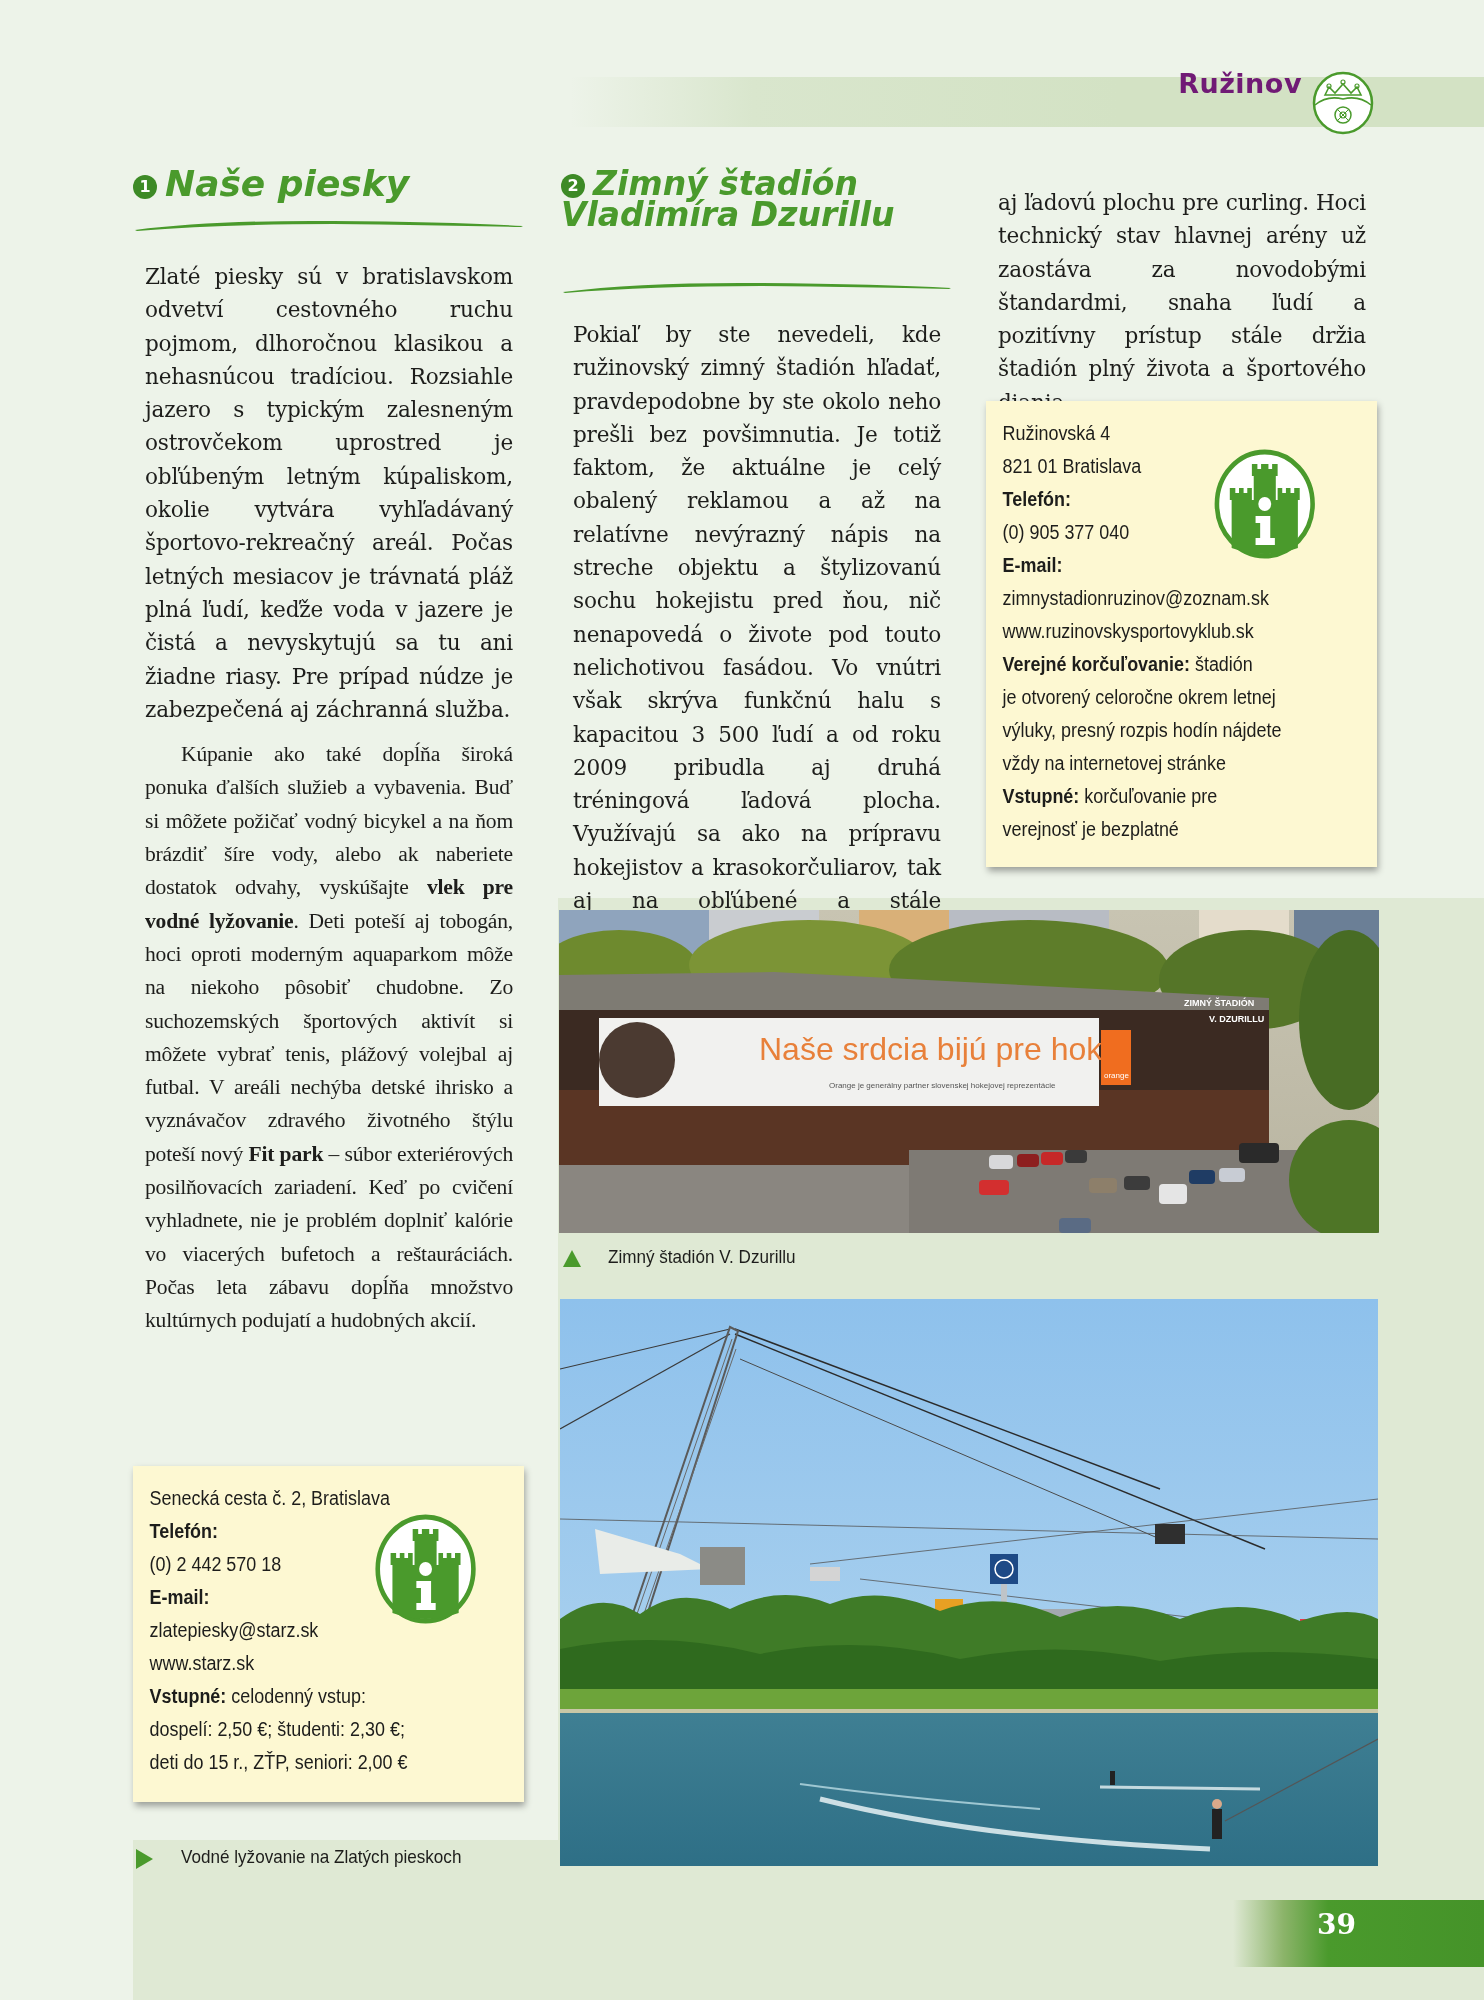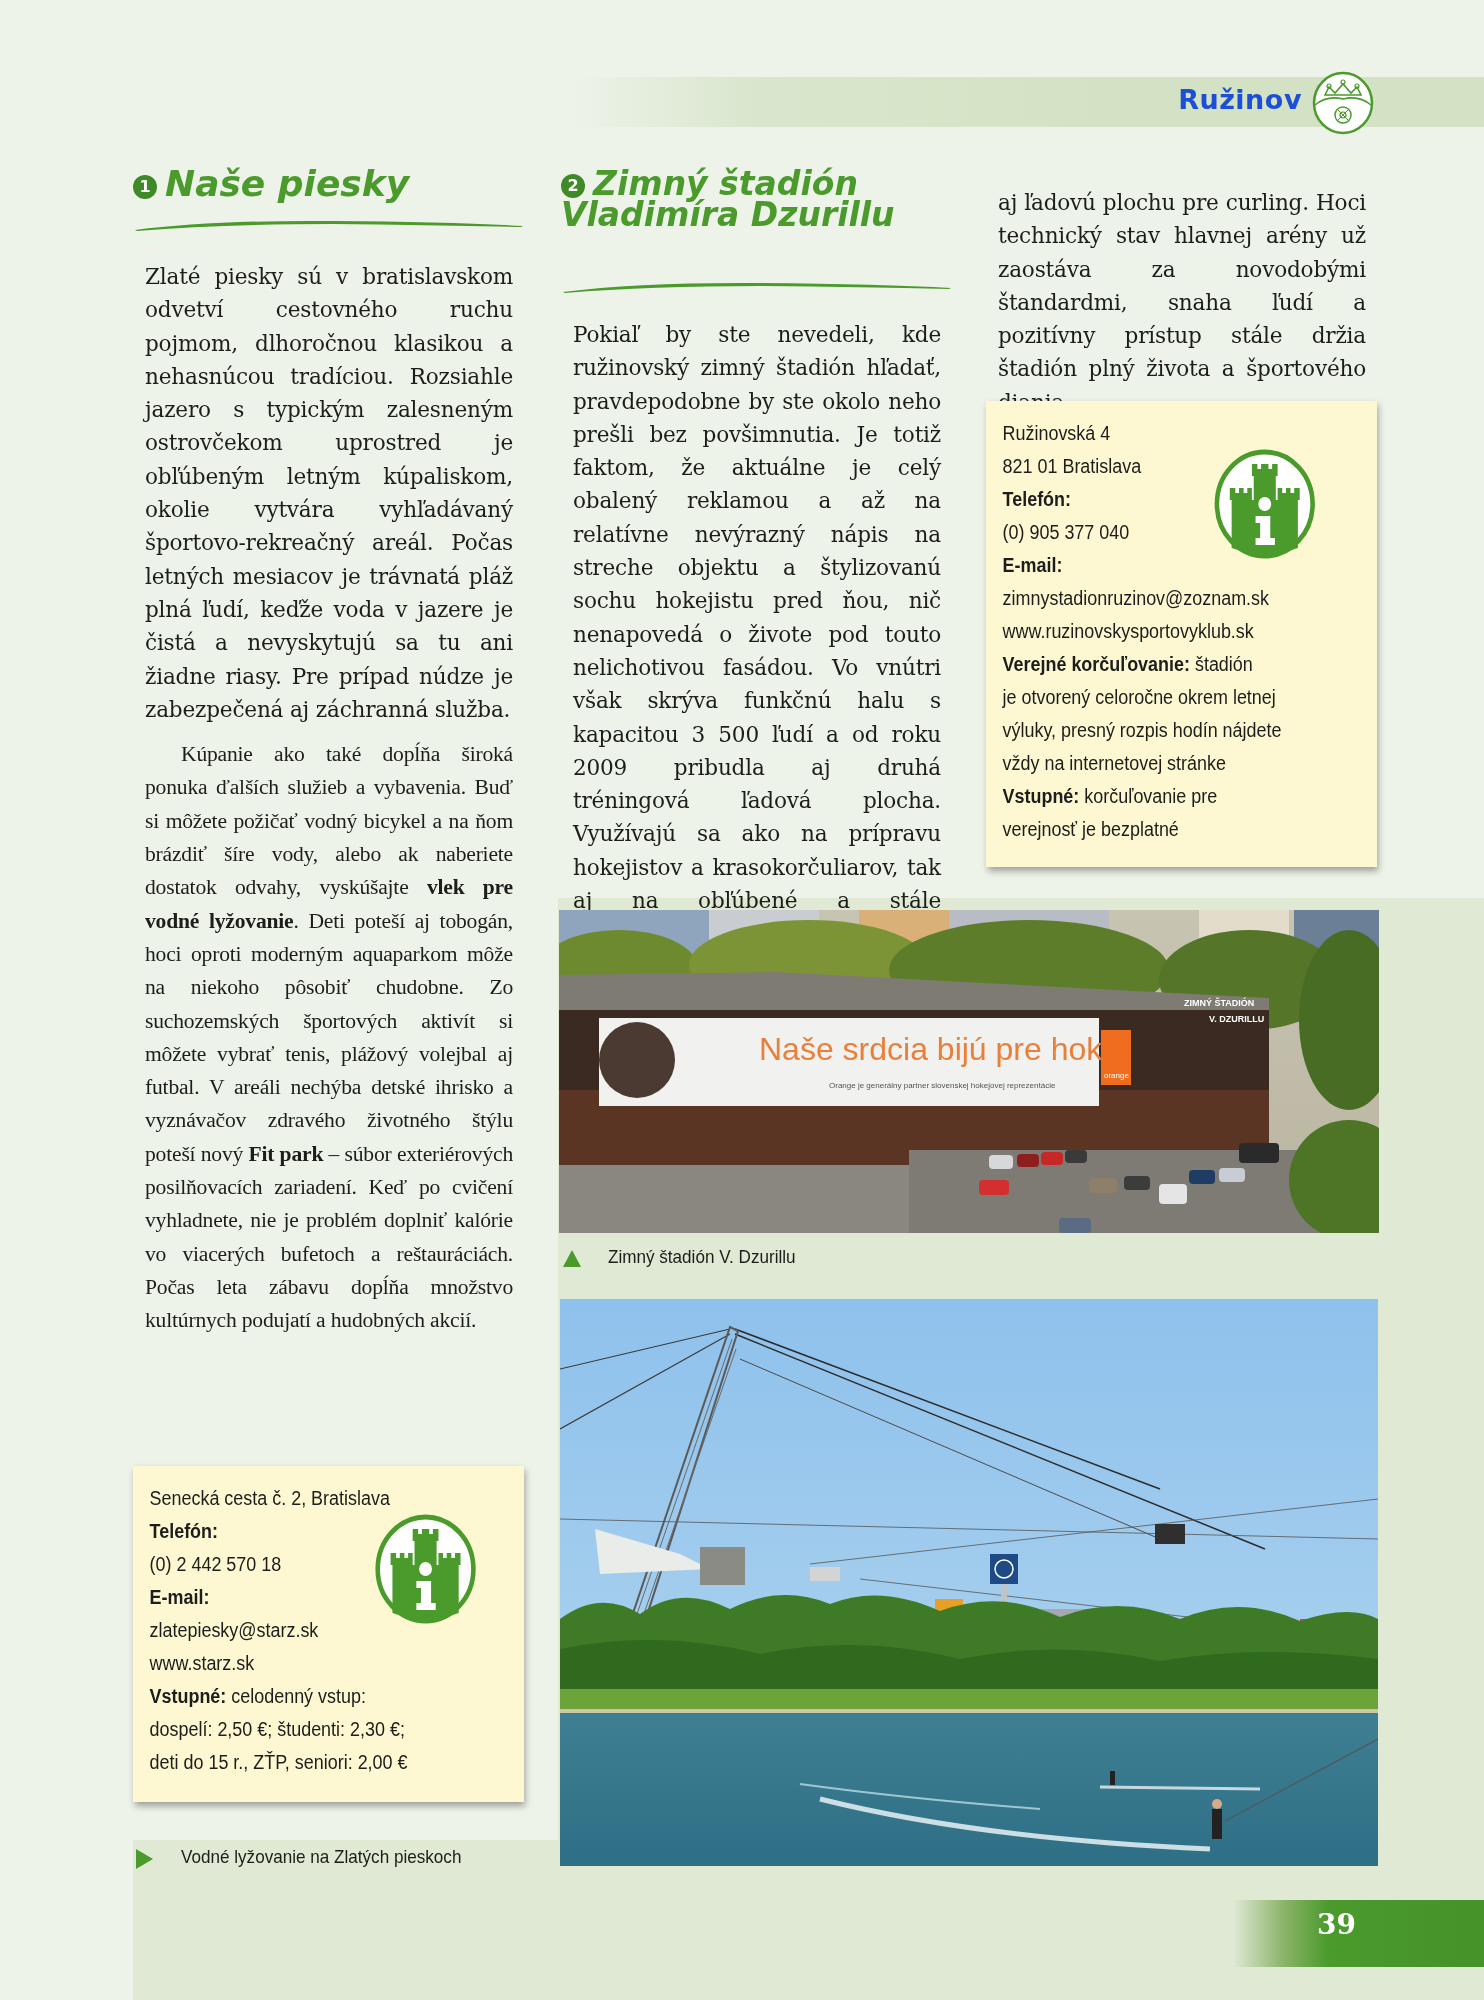--- a/index.html
+++ b/index.html
@@ -10,23 +10,23 @@
       font-family: "DejaVu Serif", "Liberation Serif", serif;
       color: #1d1d1b;
     }
 
     
     .header-band {
       position: absolute; left: 570px; top: 77px; width: 914px; height: 50px;
       background: linear-gradient(to right, rgba(211,226,196,0) 0%, #d9e6cd 20%, #d3e2c4 60%, #d3e2c4 100%);
     }
     .district-name {
-      position: absolute; right: 182px; top: 84px;
+      position: absolute; right: 182px; top: 68px;
       font-family: "DejaVu Sans", sans-serif; font-weight: bold; font-size: 27px;
-      color: #1d4ed8; letter-spacing: 0.5px;
+      color: #701a75; letter-spacing: 0.5px;
     }
     .coat-of-arms {
       position: absolute; left: 1311px; top: 71px; width: 64px; height: 64px;
     }
 
     
     .photo-panel {
       position: absolute; left: 558px; top: 898px; width: 926px; height: 1102px;
       background: #dfe9d4;
     }

